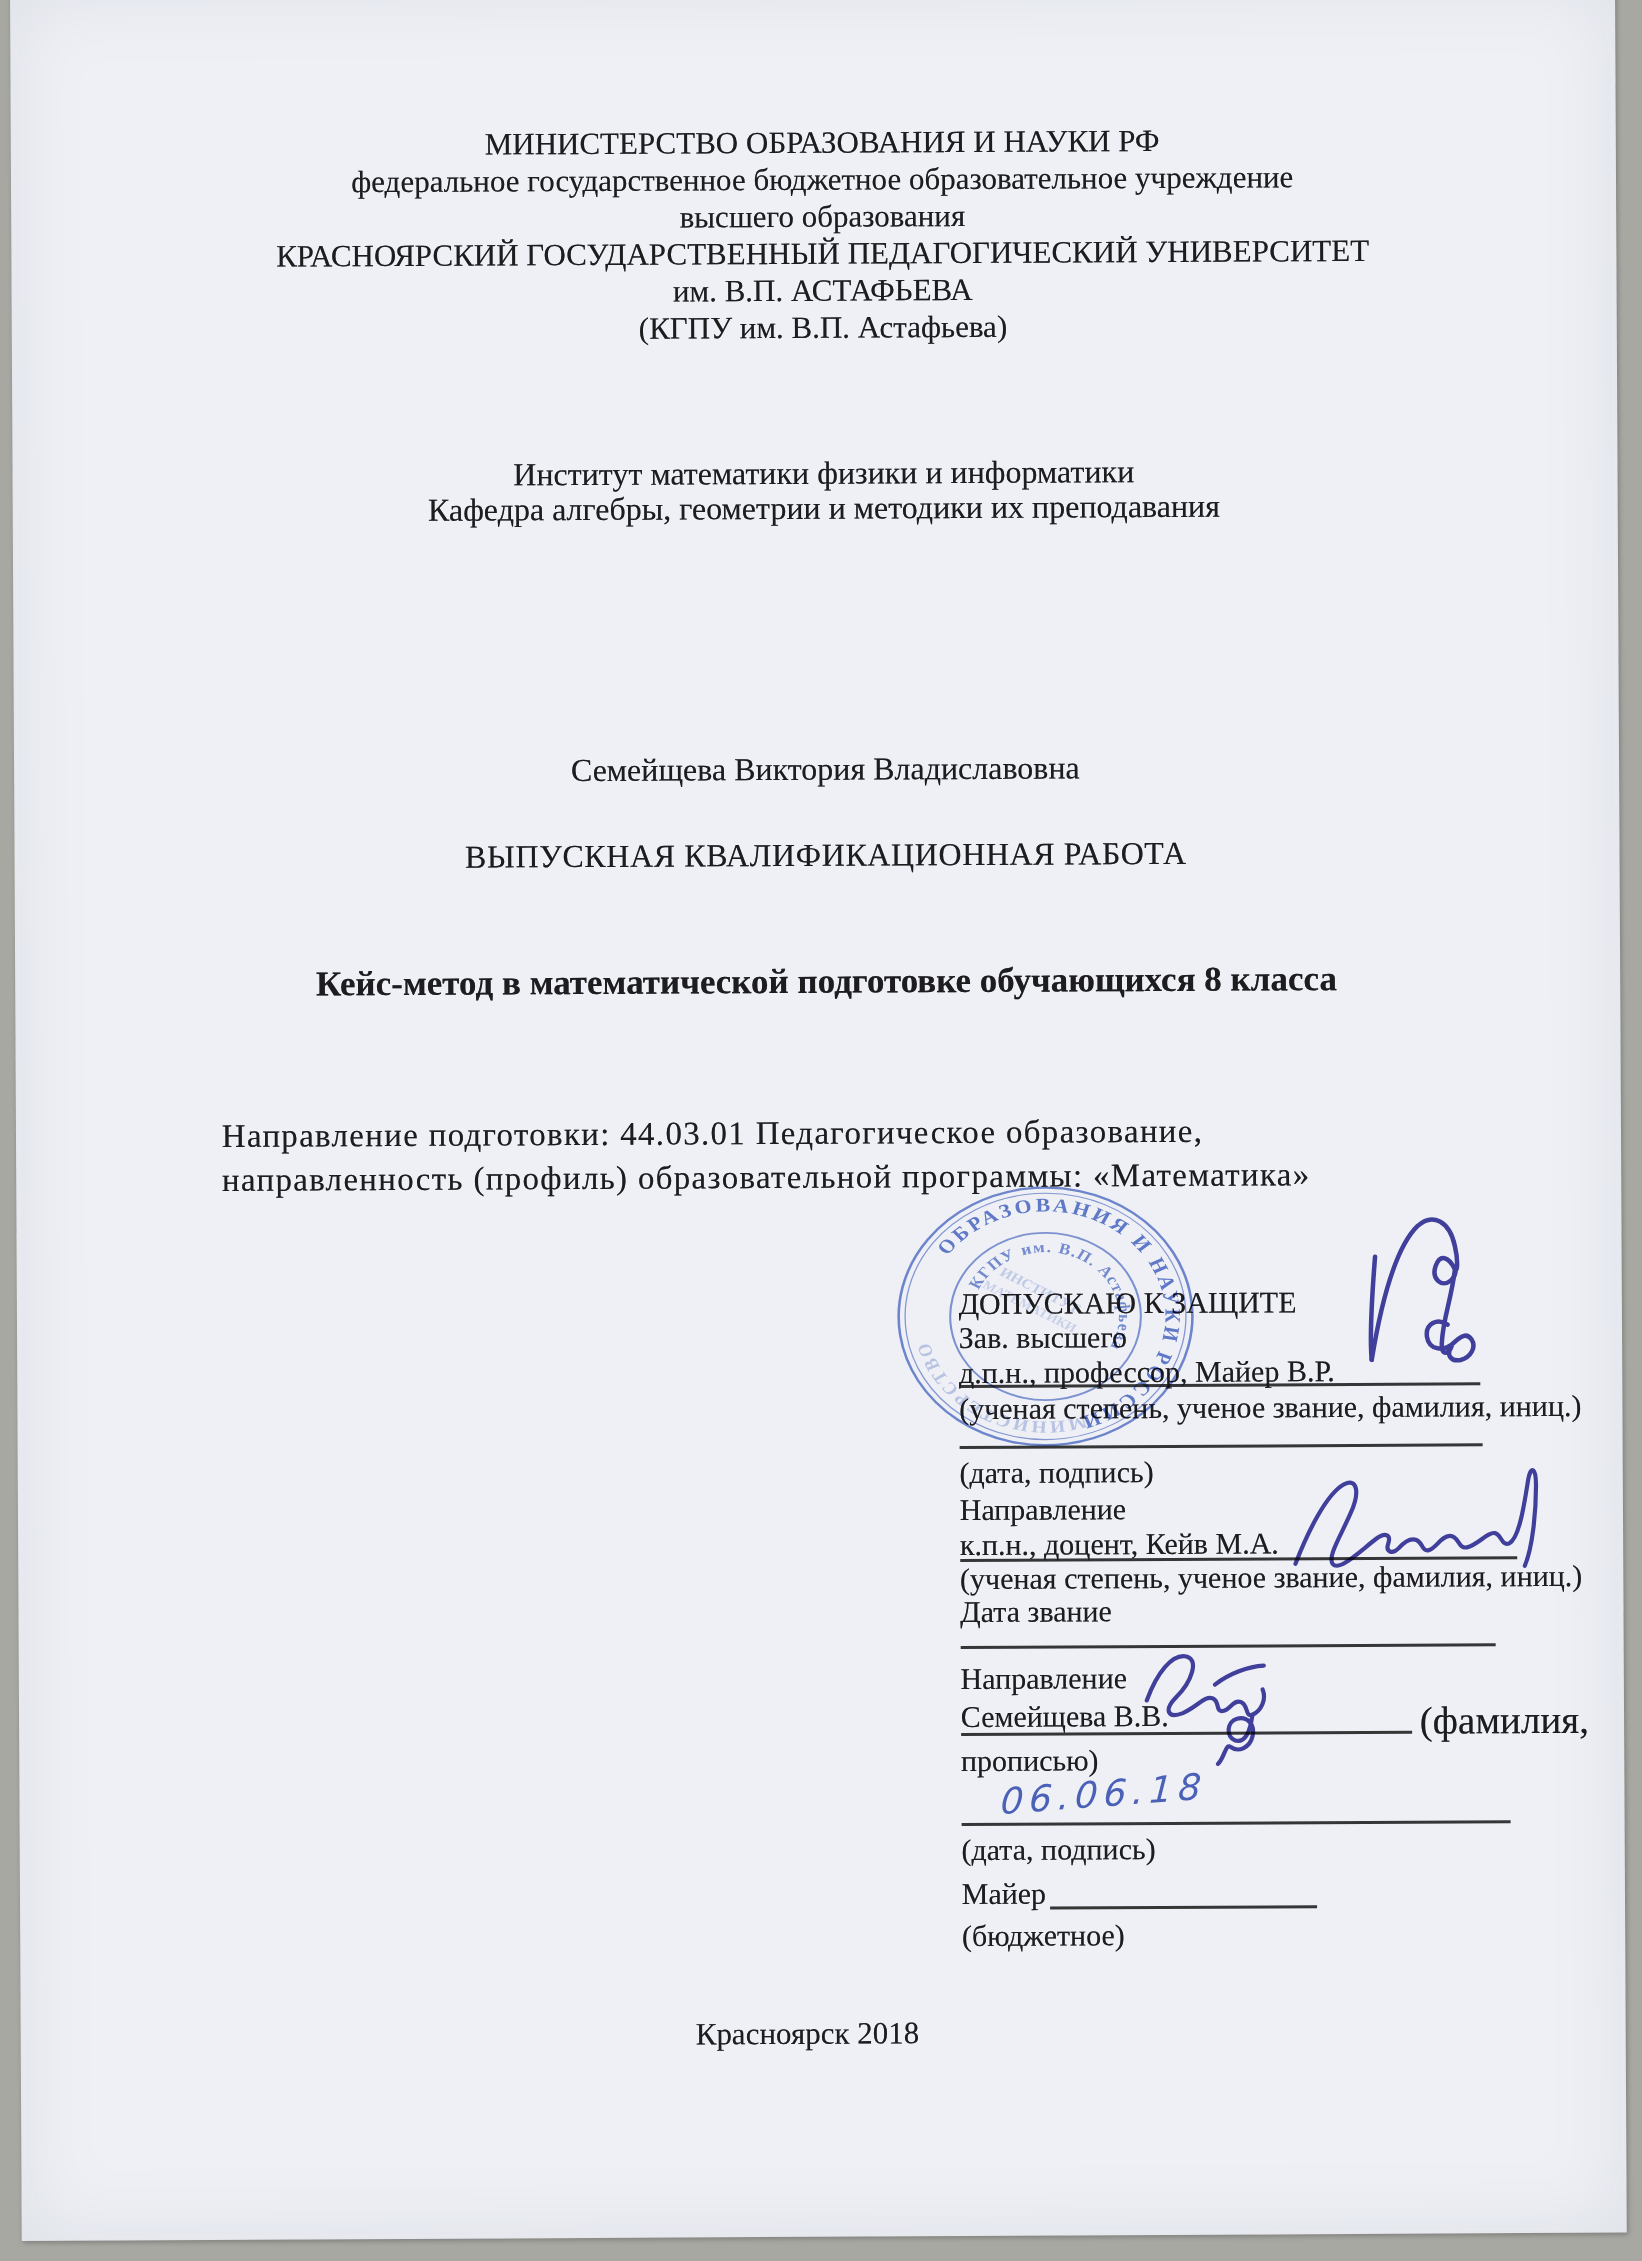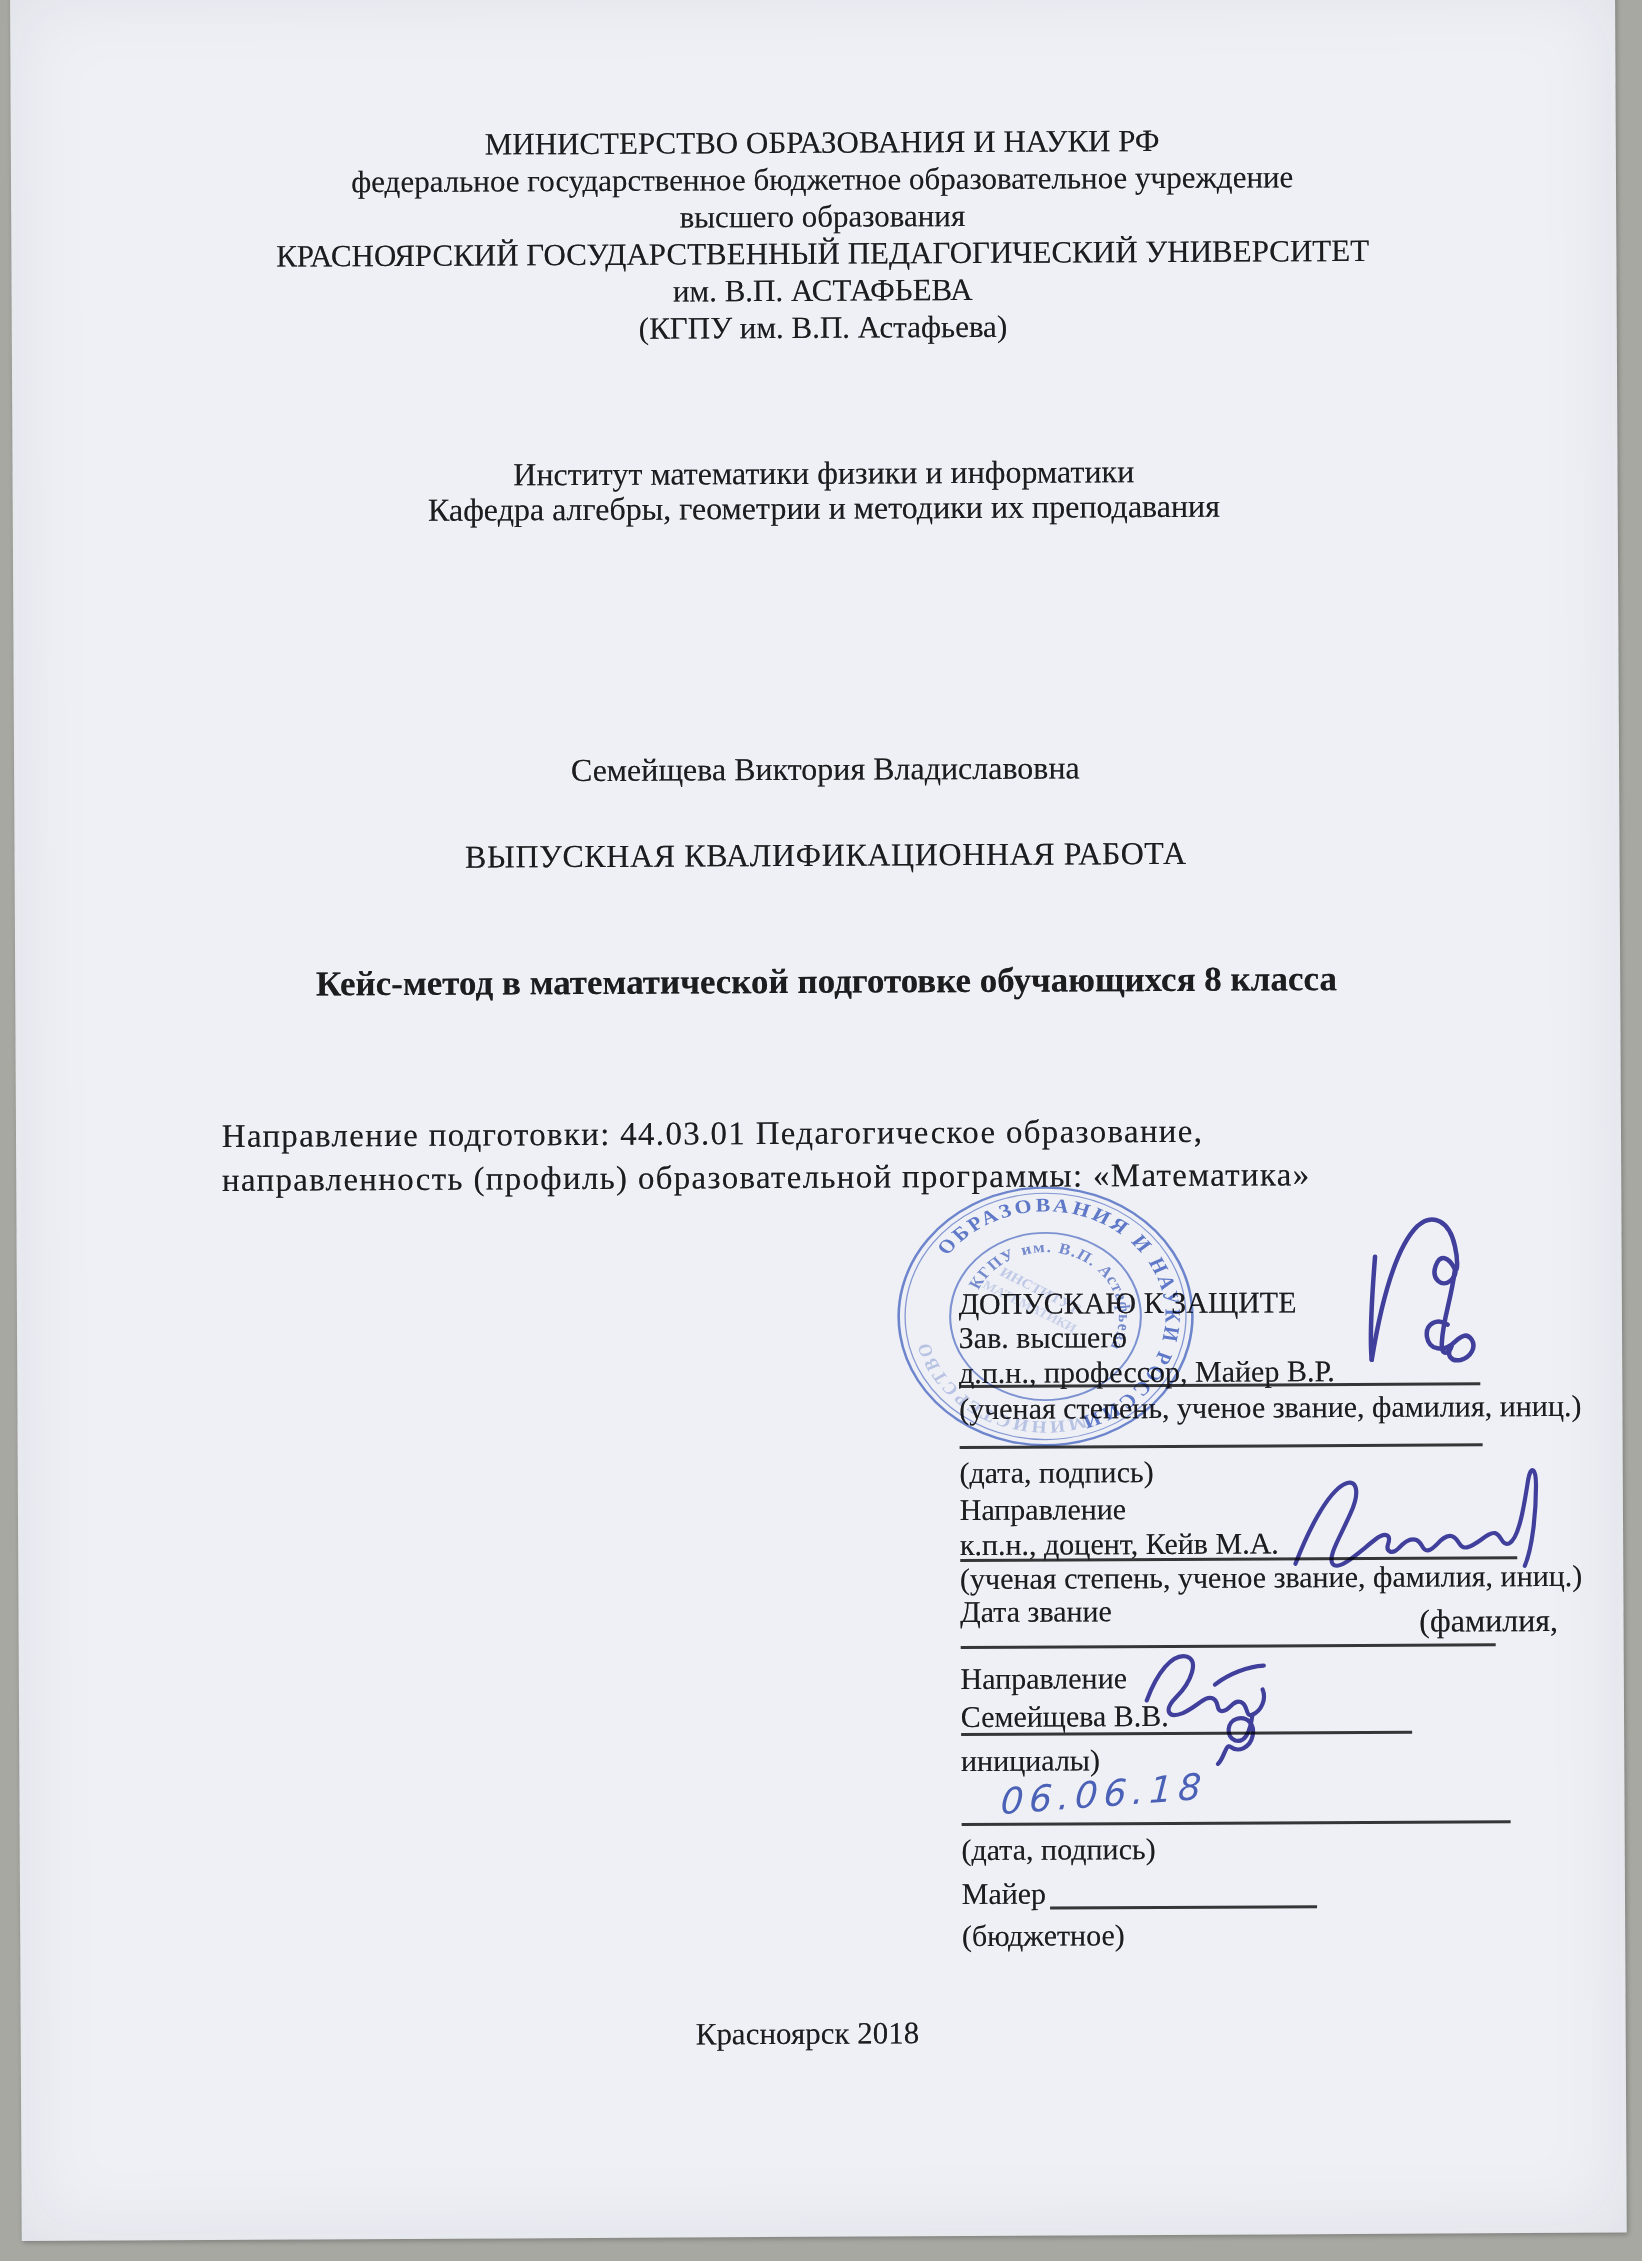--- a/index.html
+++ b/index.html
@@ -77,22 +77,22 @@
     <div class="txt rcol" style="top:1461px">(дата, подпись)</div>
     <div class="txt rcol" style="top:1498px">Направление</div>
     <div class="txt rcol" style="top:1533px">к.п.н., доцент, Кейв М.А.</div>
     <div class="uline" style="left:952px;top:1564px;width:557px"></div>
     <div class="txt rcol" style="top:1567px">(ученая степень, ученое звание, фамилия, иниц.)</div>
     <div class="txt rcol" style="top:1600px">Дата звание</div>
     <div class="uline" style="left:952px;top:1651px;width:535px"></div>
     <div class="txt rcol" style="top:1667px">Направление</div>
     <div class="txt rcol" style="top:1705px">Семейщева В.В.</div>
     <div class="uline" style="left:952px;top:1738px;width:451px"></div>
-    <div class="txt" style="left:1411px;top:1610px;font-size:32px">(фамилия,</div>
-    <div class="txt rcol" style="top:1749px">инициалы)</div>
+    <div class="txt" style="left:1411px;top:1705px;font-size:39px">(фамилия,</div>
+    <div class="txt rcol" style="top:1749px">прописью)</div>
     <div class="hand-date">06.06.18</div>
     <div class="uline" style="left:952px;top:1828px;width:549px"></div>
     <div class="txt rcol" style="top:1838px">(дата, подпись)</div>
     <div class="txt rcol" style="top:1882px">Майер</div>
     <div class="uline" style="left:1040px;top:1912px;width:267px"></div>
     <div class="txt rcol" style="top:1924px">(бюджетное)</div>
 
     <div class="txt center footer-line">Красноярск 2018</div>
 
     <svg class="overlay-svg" viewBox="0 0 2550 3510">

